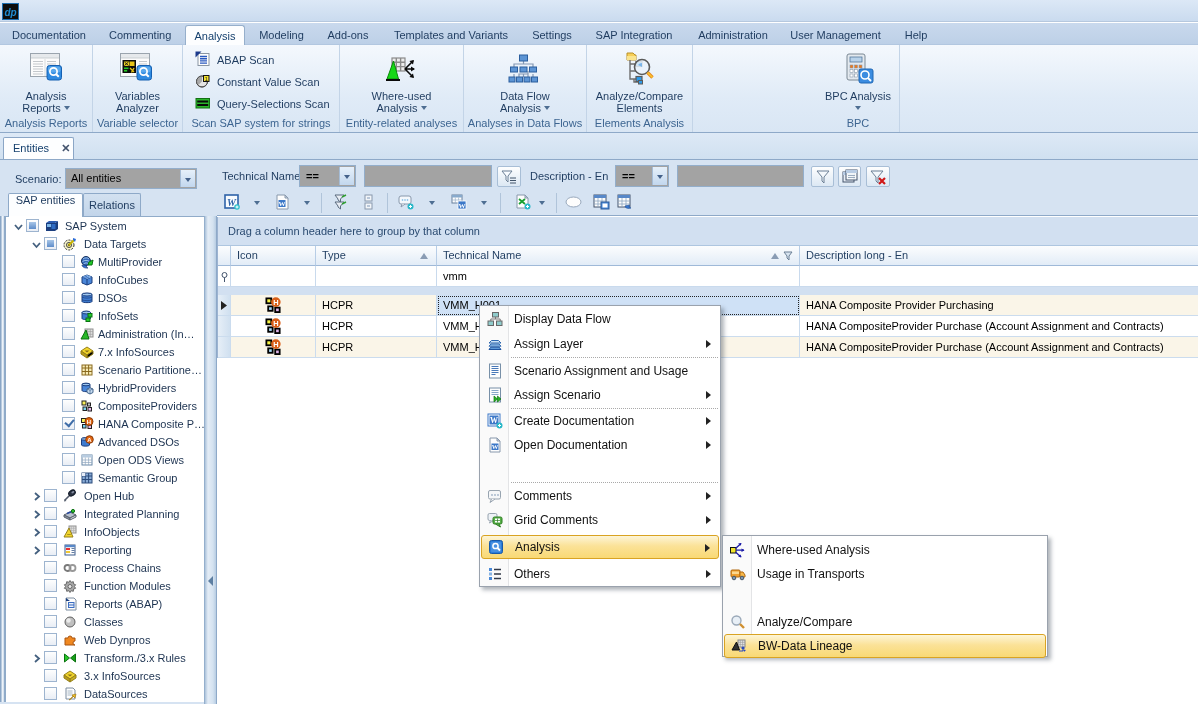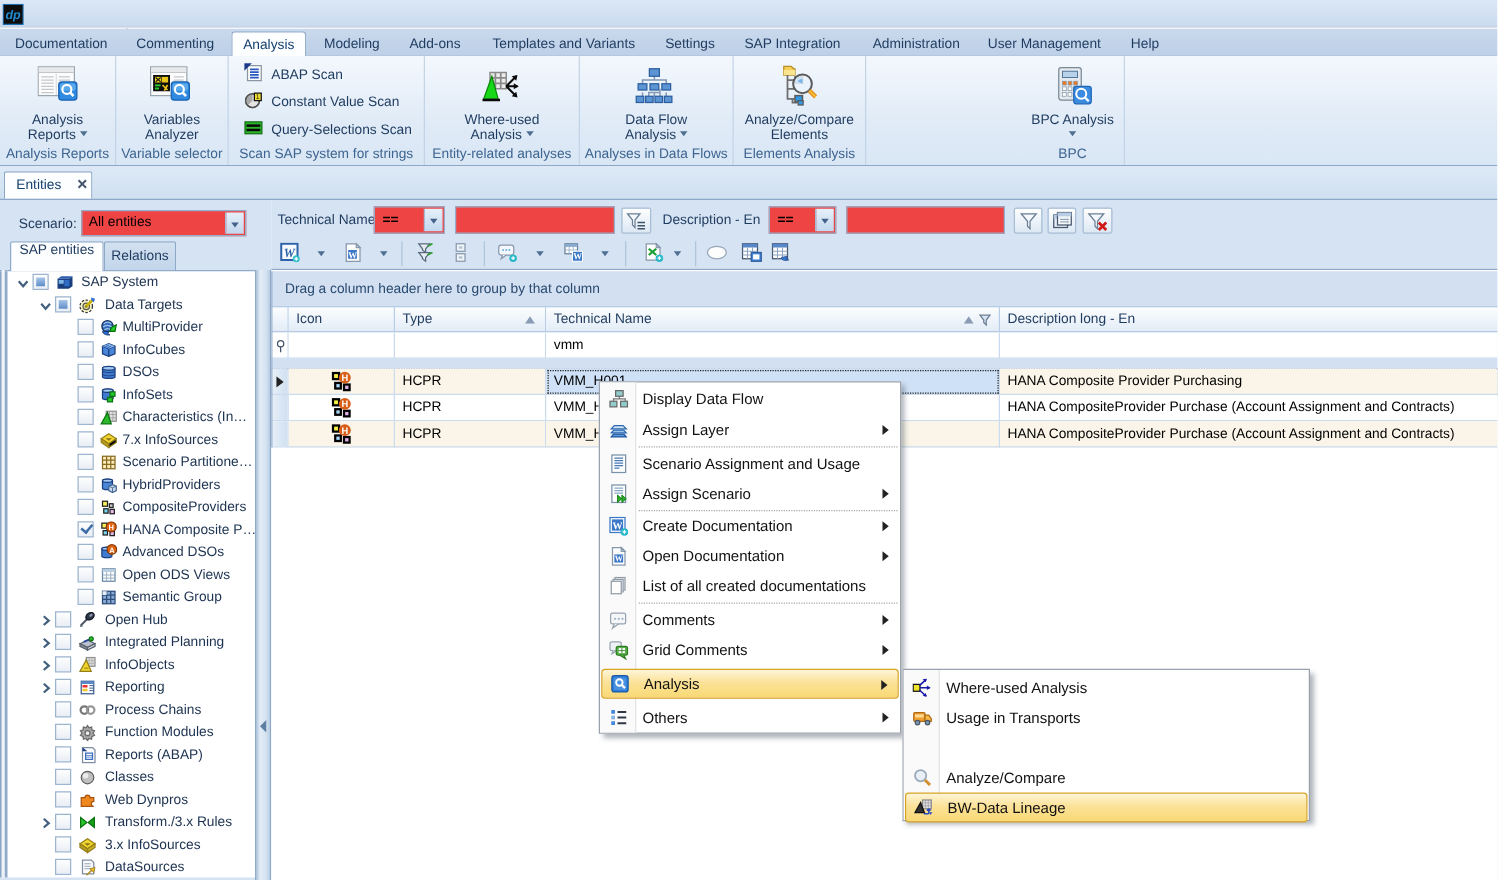--- a/index.html
+++ b/index.html
@@ -22,21 +22,21 @@
 .darr{display:inline-block;width:0;height:0;border-left:3px solid transparent;border-right:3px solid transparent;border-top:4px solid #4e6e92;vertical-align:2px}
 
 #docstrip{left:0;top:133px;width:1198px;height:27px;background:linear-gradient(#dde9f6,#d0e0f0)}
 #doctab{position:absolute;left:3px;top:4px;width:71px;height:22px;white-space:nowrap;background:#fdfeff;border:1px solid #8ba6c6;border-bottom:none;border-radius:2px 2px 0 0;color:#15406e;line-height:21px;padding-left:9px}
 #docline{position:absolute;left:0;top:159px;width:1198px;height:1px;background:#8ea9c8}
 
 #leftpanel{left:0;top:160px;width:204px;height:544px;background:#d6e3f2}
 #splitter{left:204px;top:216px;width:13px;height:488px;background:linear-gradient(90deg,#7e9cbf 0,#abc2da 1px,#e3ecf6 4px,#d4e2f0 9px,#b7cce2 12px,#8ea9c8 12px)}
 #rightarea{left:217px;top:160px;width:981px;height:544px;background:#d6e3f2}
 
-.field{position:absolute;background:#ef4444;border:1px solid #93aecb}
+.field{position:absolute;background:#a3a3a3;border:1px solid #93aecb}
 .combobtn{position:absolute;top:1px;right:1px;bottom:1px;width:15px;background:linear-gradient(#e6f0fa,#c2d7ee);border-left:1px solid #a5bcd6}
 .combobtn:after{content:"";position:absolute;left:4px;top:8px;width:0;height:0;border-left:3px solid transparent;border-right:3px solid transparent;border-top:4px solid #44618a}
 
 .ltab{position:absolute;top:33px;height:23px;border:1px solid #8ea9c8;border-bottom:none;border-radius:2px 2px 0 0;text-align:center;color:#1e3b5f}
 
 #tree{position:absolute;left:0px;top:56px;width:204px;height:486px;background:#fff;border-left:6px solid #7e9cbf;border-top:1px solid #93aecb;border-image:linear-gradient(90deg,#8aa6c6 0 1px,#b8cade 1px 2px,#eef3f9 2px 3px,#d7e2ee 3px 4px,#90abc9 4px 6px) 6}
 .trow{position:absolute;left:0;width:160px;height:18px;line-height:18px;white-space:nowrap;color:#1c3250}
 .cb{position:absolute;width:13px;height:13px;top:2px;border:1px solid #9db4cf;background:linear-gradient(#fefefe,#e9eef5)}
 .cb.ind:after{content:"";position:absolute;left:2px;top:2px;width:7px;height:7px;background:linear-gradient(#a8c6e8,#5d8cc9)}
 .cb.chk:after{content:"";position:absolute;left:2px;top:1px;width:7px;height:4px;border-left:2px solid #3f6da8;border-bottom:2px solid #3f6da8;transform:rotate(-50deg)}
@@ -282,21 +282,21 @@
             </svg></span>
           <span class="ttext" style="left:92px">InfoSets</span>
         </div>
     <div class="trow" style="top:108px">
           <span class="cb" style="left:56px"></span>
           <span class="ticon" style="left:74px"><svg width="14" height="14" viewBox="0 0 14 14">
               <rect x="5" y="2" width="8" height="8" fill="#e0e0e0" stroke="#909090"></rect>
               <path d="M5 4.6h8M5 7.3h8M7.6 2v8M10.3 2v8" stroke="#a0a0a0" stroke-width="0.7"></path>
               <path d="M1 12L6 3l3 9z" fill="#28b828" stroke="#0a7210"></path>
             </svg></span>
-          <span class="ttext" style="left:92px">Characteristics (In…</span>
+          <span class="ttext" style="left:92px">Administration (In…</span>
         </div>
     <div class="trow" style="top:126px">
           <span class="cb" style="left:56px"></span>
           <span class="ticon" style="left:74px"><svg width="14" height="14" viewBox="0 0 14 14">
               <path d="M7 2l6 4-6 4-6-4z" fill="#f2d52c" stroke="#96801a"></path>
               <path d="M7 10v3l6-4v-3z" fill="#cgb024" stroke="#96801a"></path>
               <path d="M7 10l-6-4v3l6 4z" fill="#b89c1c" stroke="#96801a"></path>
               <path d="M4.5 5.5h5l-2.5 2z" fill="#87701a"></path>
             </svg></span>
           <span class="ttext" style="left:92px">7.x InfoSources</span>
@@ -715,25 +715,20 @@
             <text x="7" y="10" font-size="8" font-weight="bold" fill="#fff" text-anchor="middle" font-family="Liberation Serif">W</text>
             <circle cx="12.5" cy="12.5" r="3" fill="#28b8c8"></circle>
             <path d="M12.5 11v3M11 12.5h3" stroke="#fff" stroke-width="1"></path>
           </svg></span>Create Documentation<span class="sub"></span></div>
     <div class="mi" style="top:127px"><span class="ic"><svg width="16" height="16" viewBox="0 0 16 16">
             <path d="M3 1h7l3 3v11H3z" fill="#fdfdfd" stroke="#8898ac"></path>
             <path d="M10 1l3 3h-3z" fill="#c8d4e2" stroke="#8898ac"></path>
             <rect x="4.5" y="6.5" width="7" height="6.5" fill="#3c78c8"></rect>
             <text x="8" y="12" font-size="6.5" font-weight="bold" fill="#fff" text-anchor="middle" font-family="Liberation Serif">W</text>
           </svg></span>Open Documentation<span class="sub"></span></div>
-    <div class="mi" style="top:151px"><span class="ic"><svg width="16" height="16" viewBox="0 0 16 16">
-            <rect x="5" y="1" width="8" height="10" fill="#f4f4f4" stroke="#909ca8"></rect>
-            <rect x="3.5" y="2.5" width="8" height="10" fill="#f8f8f8" stroke="#909ca8"></rect>
-            <rect x="2" y="4" width="8" height="10" fill="#fdfdfd" stroke="#909ca8"></rect>
-          </svg></span>List of all created documentations</div>
     <div class="msep" style="top:176px"></div>
     <div class="mi" style="top:178px"><span class="ic"><svg width="16" height="16" viewBox="0 0 16 16">
             <rect x="1.5" y="2.5" width="12" height="8.5" rx="1.5" fill="#f4f6f8" stroke="#98a4b0"></rect>
             <path d="M4.5 11l-1.5 3.5L8 11" fill="#f4f6f8" stroke="#98a4b0"></path>
             <circle cx="5" cy="7" r="0.9" fill="#a0b4c8"></circle>
             <circle cx="8" cy="7" r="0.9" fill="#a0b4c8"></circle>
             <circle cx="11" cy="7" r="0.9" fill="#a0b4c8"></circle>
           </svg></span>Comments<span class="sub"></span></div>
     <div class="mi" style="top:202px"><span class="ic"><svg width="16" height="16" viewBox="0 0 16 16">
             <rect x="1" y="1.5" width="9" height="7" rx="1.5" fill="#eef2f6" stroke="#98a4b0"></rect>

